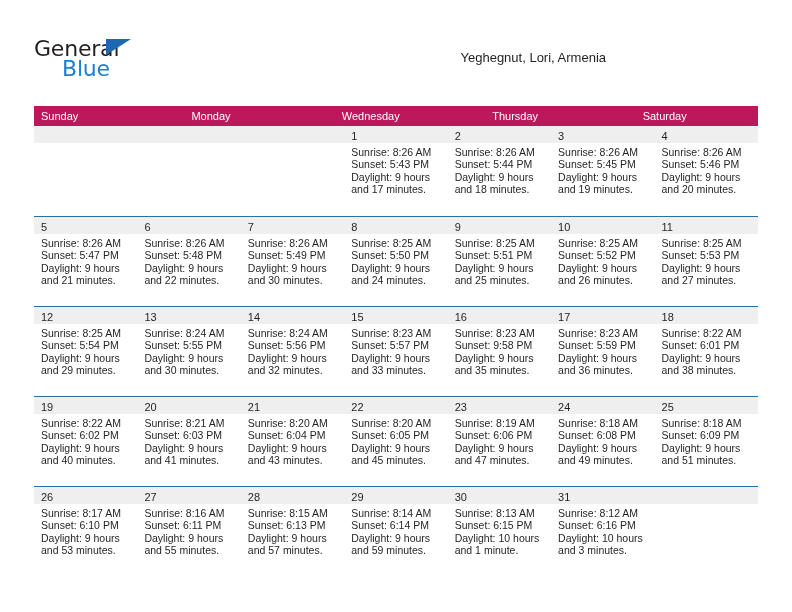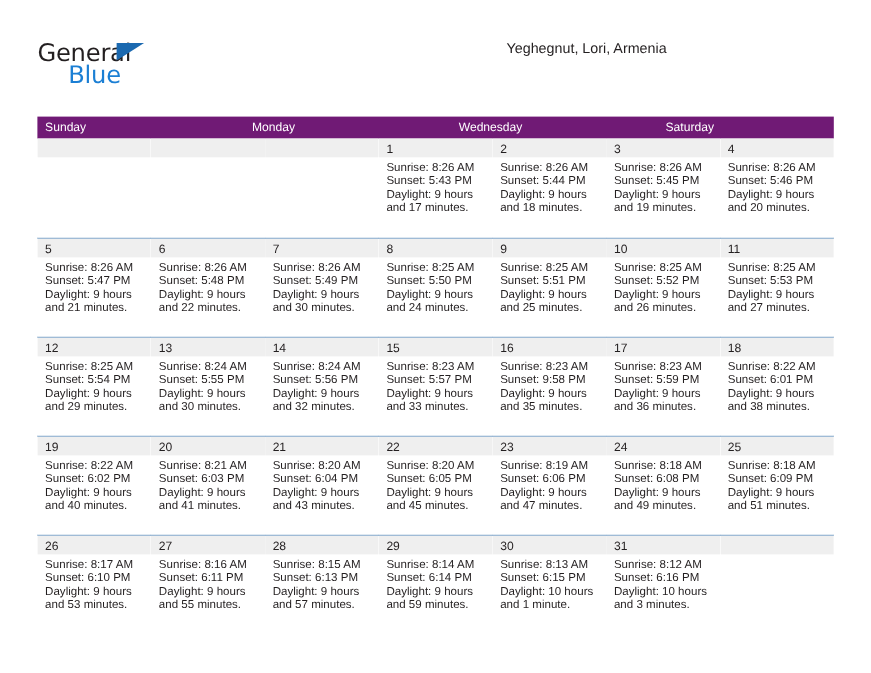--- a/index.html
+++ b/index.html
@@ -77,34 +77,34 @@
     color: #231f20;
     font-weight: 400;
     line-height: 34px;
     white-space: nowrap;
   }
   .cal-sub {
     font-size: 13px;
     color: #231f20;
     font-weight: 400;
     line-height: 20px;
-    margin-top: 4px;
+    margin-top: 18px;
     white-space: nowrap;
   }
 
   
   .grid {
     position: absolute;
     left: 34px;
     top: 106px;
     width: 724px;
   }
   .weekhead {
     display: flex;
-    background: #701a75;
+    background: #be185d;
     height: 20px;
     gap: 28px;
   }
   .weekhead .wh {
     flex: 1 1 0;
     color: #ffffff;
     font-size: 11px;
     line-height: 20px;
     padding-left: 7px;
     box-sizing: border-box;
@@ -165,20 +165,21 @@
       <div class="cal-sub">Yeghegnut, Lori, Armenia</div>
     </div>
 
   </div>
 
   <div class="grid">
     <div class="weekhead">
         <div class="wh">Sunday</div>
         <div class="wh">Monday</div>
         <div class="wh">Wednesday</div>
+        <div class="wh">Thursday</div>
         <div class="wh">Saturday</div>
       </div>
     <div>
         <div class="week first">
           <div class="cell">
             <div class="daynum-band"><span class="daynum"></span></div>
           </div>
           <div class="cell">
             <div class="daynum-band"><span class="daynum"></span></div>
           </div>

